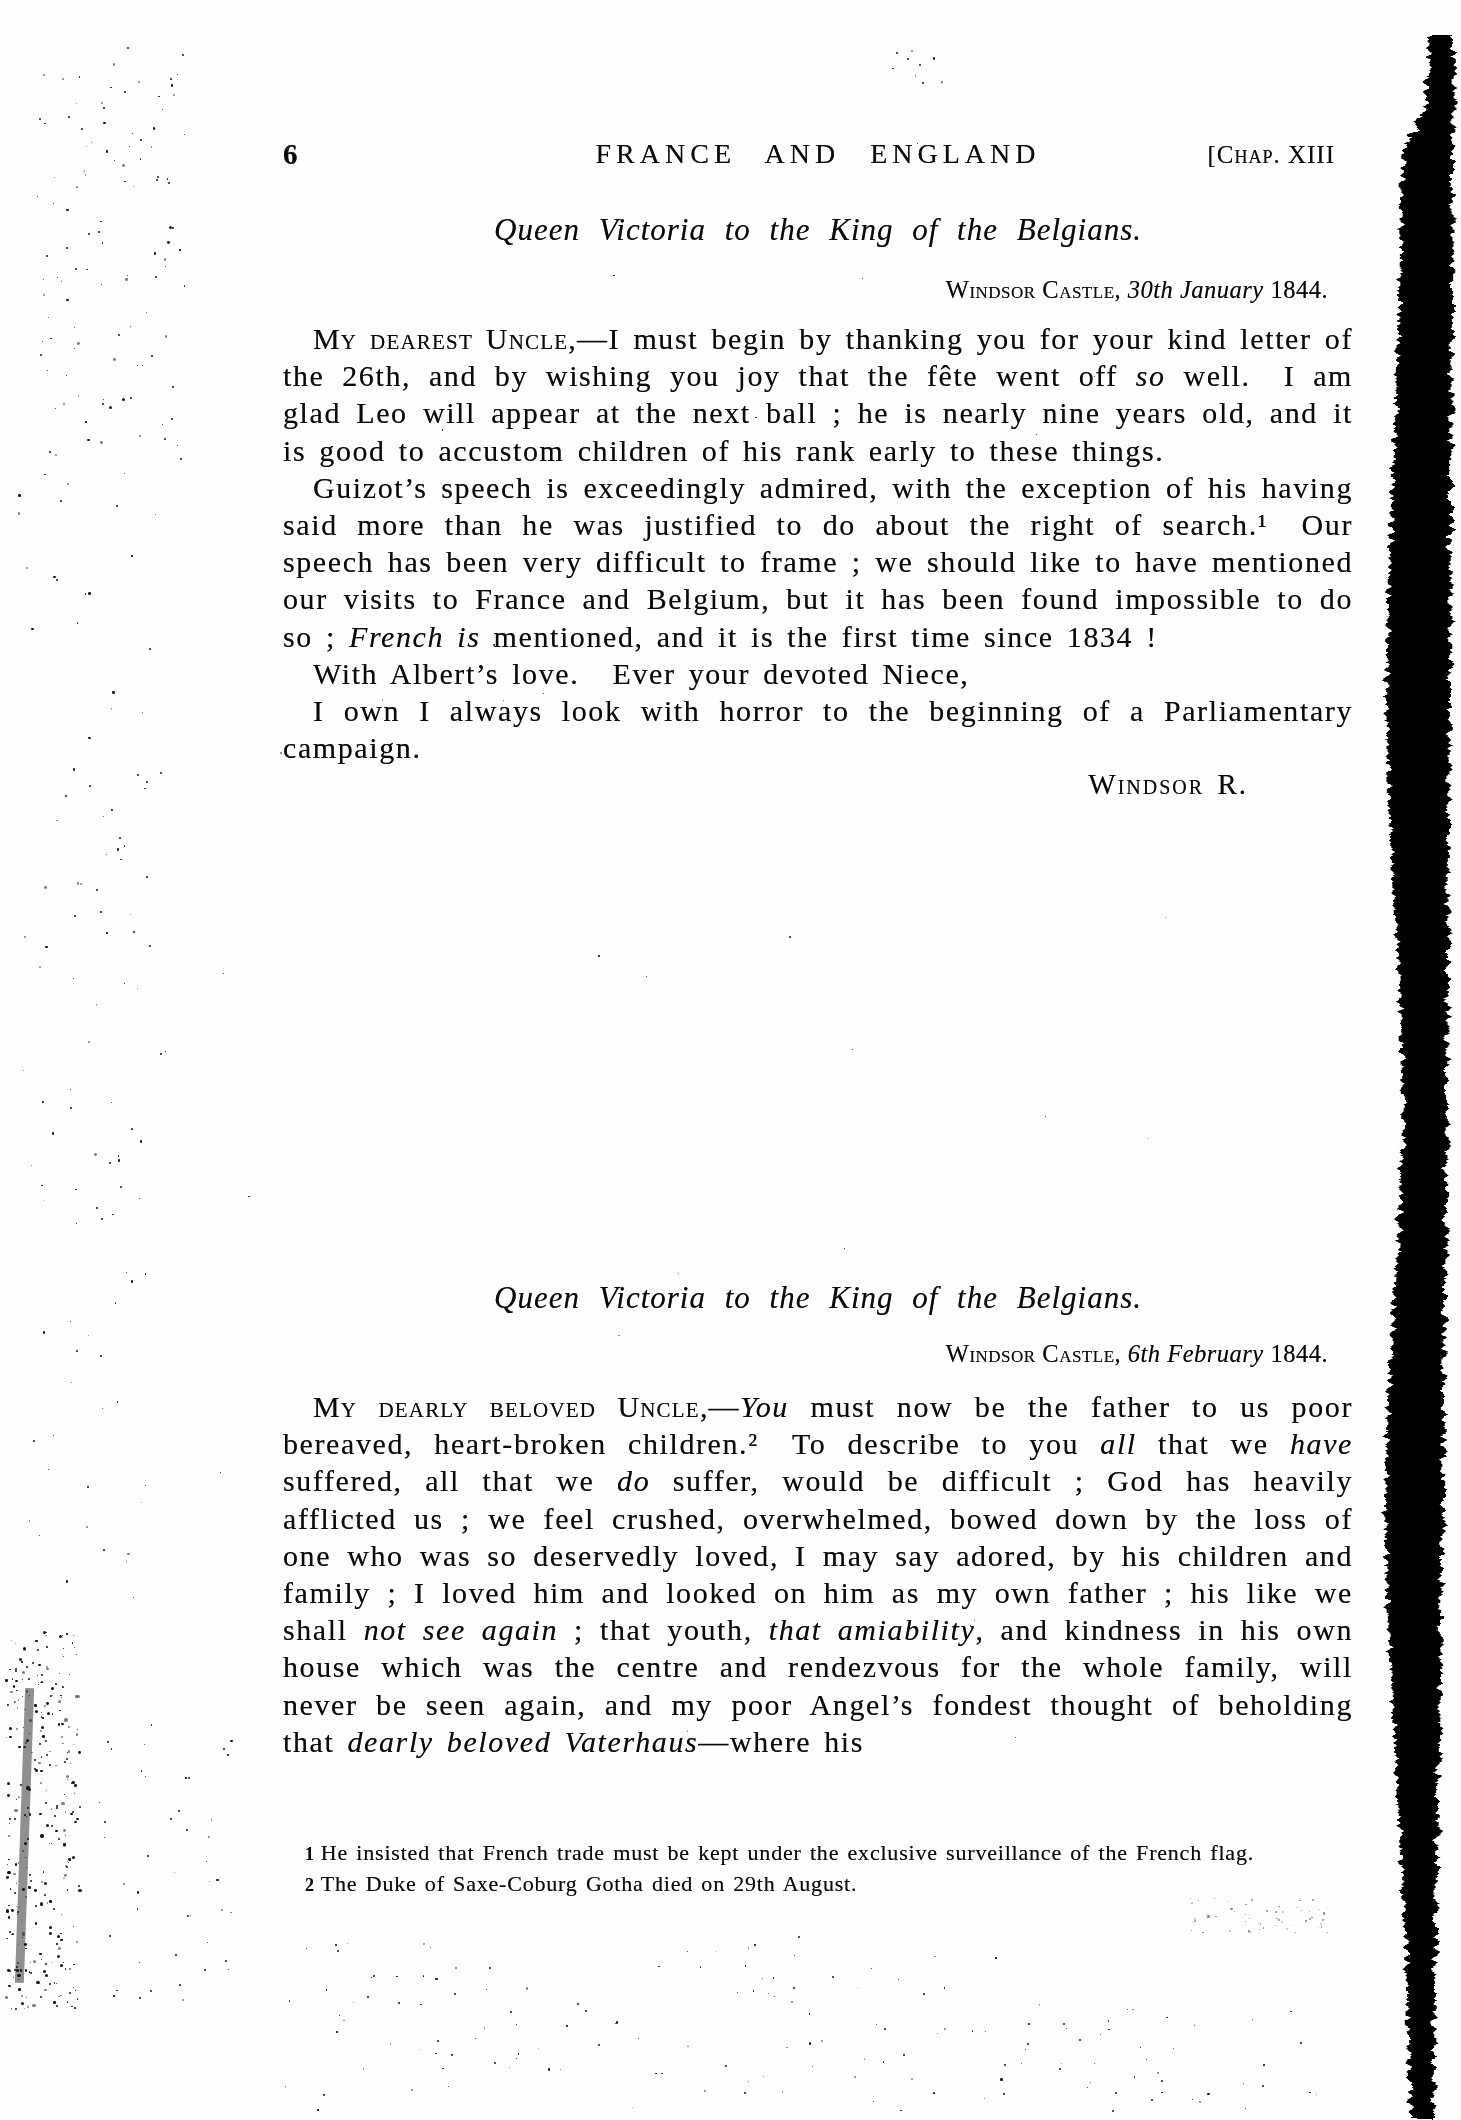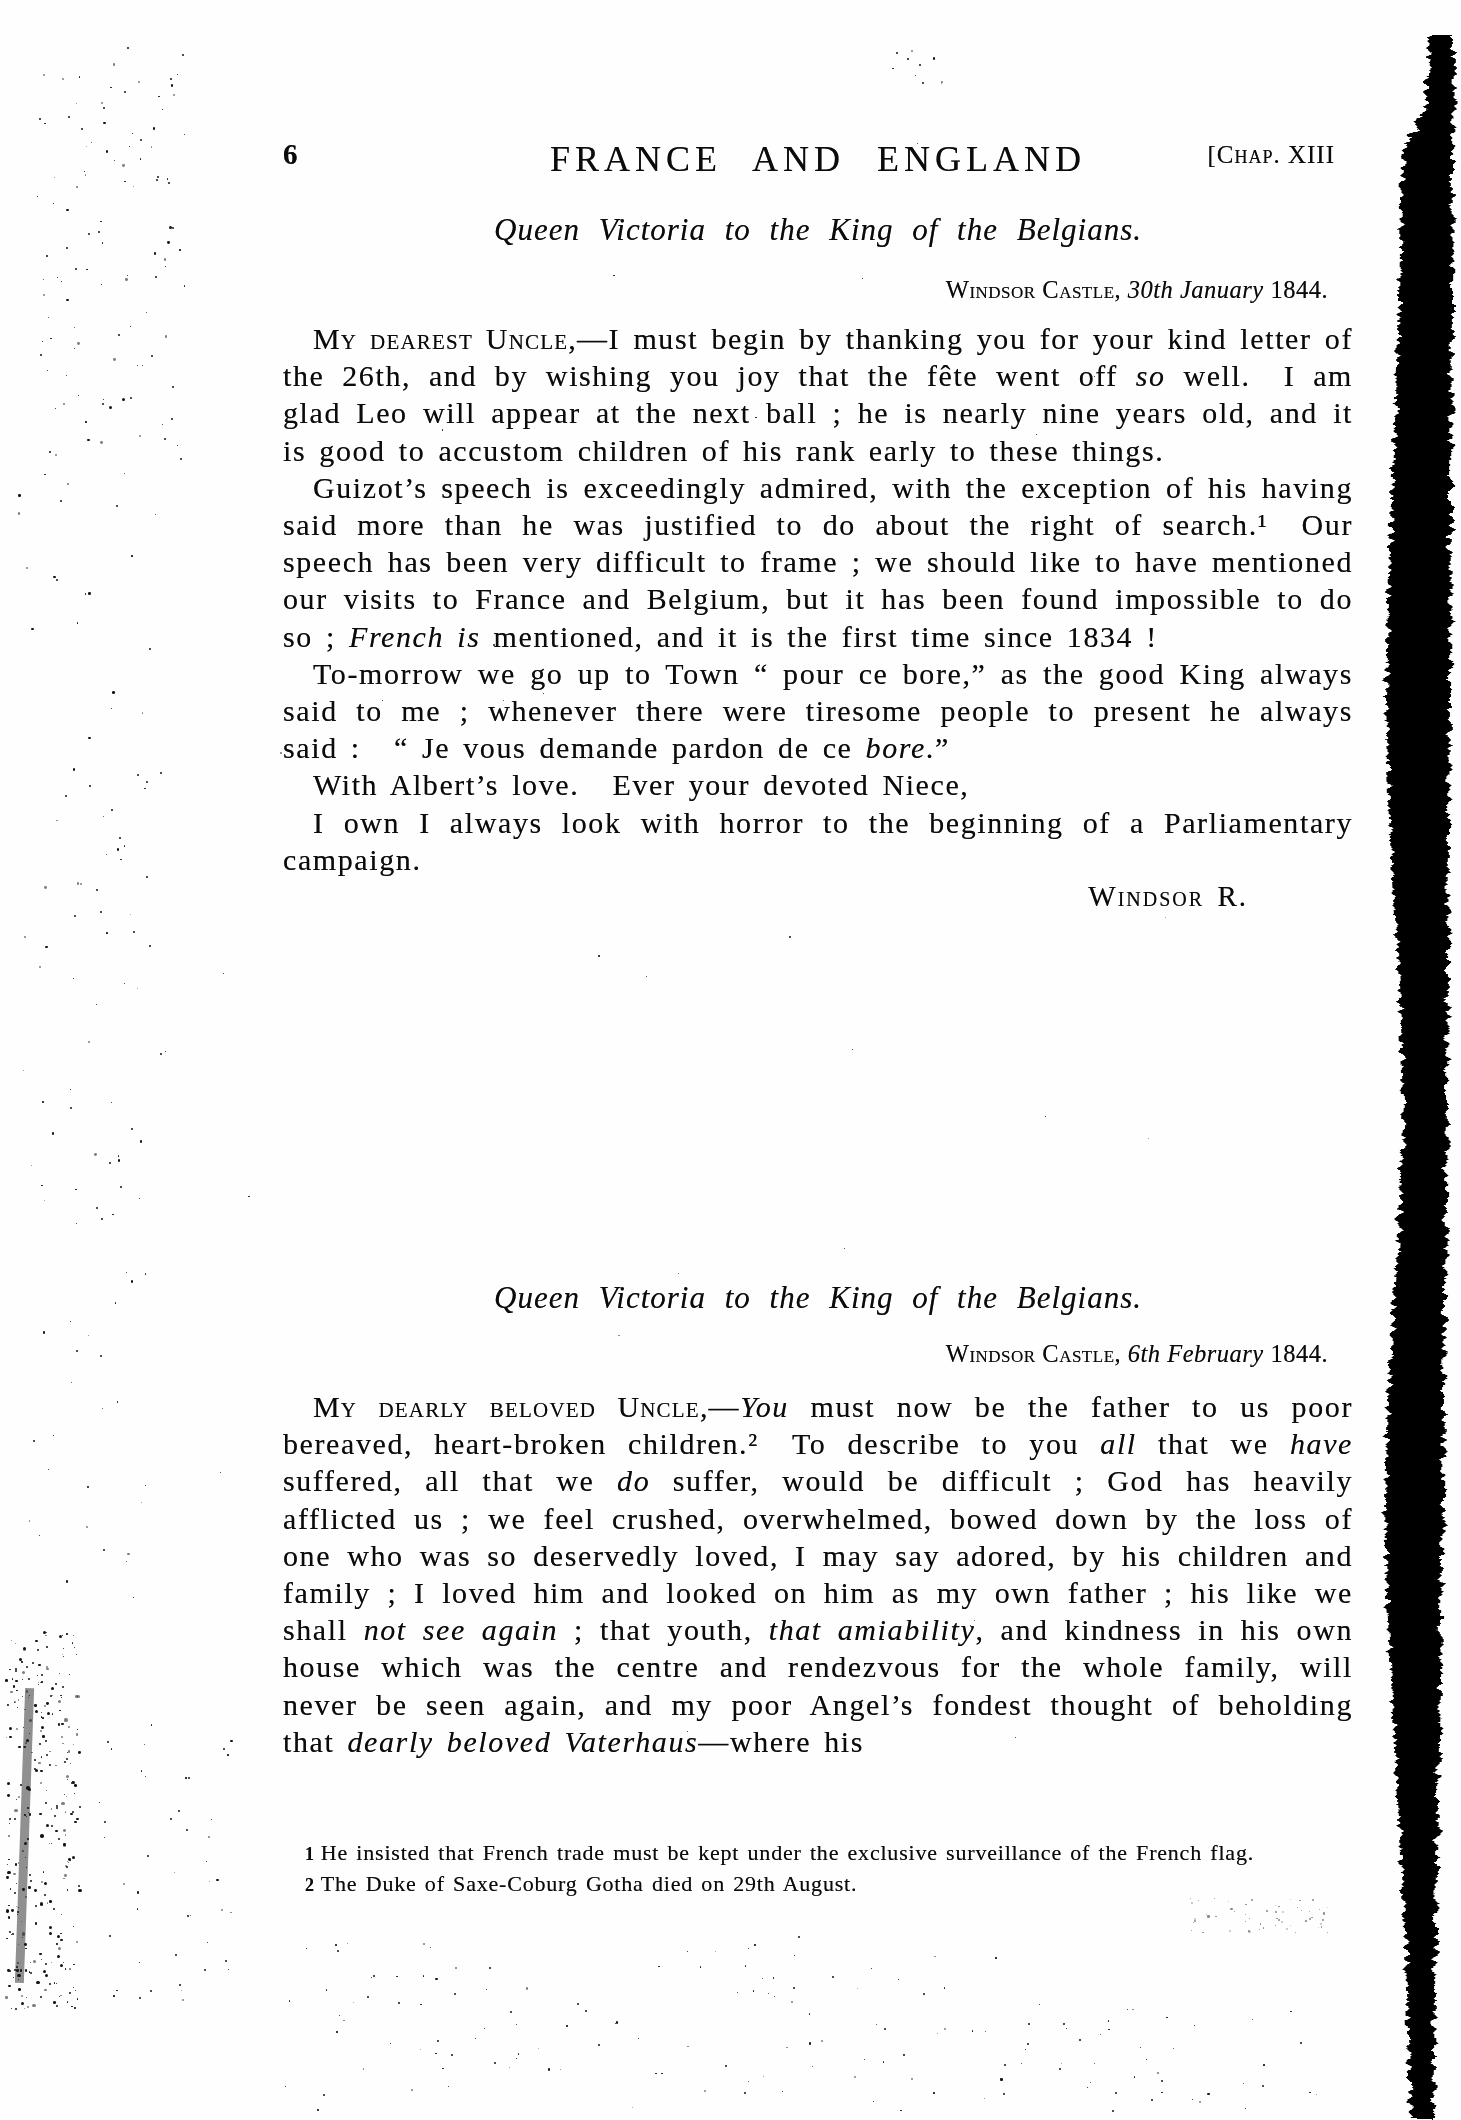--- a/index.html
+++ b/index.html
@@ -6,21 +6,21 @@
   .sheet{
     position:relative;width:1461px;height:2120px;background:#fefefe;overflow:hidden;
     font-family:"Liberation Serif","DejaVu Serif",serif;color:#0b0b0b;
     text-shadow:0 0 0.45px rgba(0,0,0,0.55);
   }
   .block{position:absolute;left:283px;width:1070px;}
   .sc{font-variant:small-caps;}
   
   .header{top:138px;height:40px;font-size:28px;}
   .pagenum{position:absolute;left:0;top:0;font-weight:bold;font-size:29px;}
-  .runtitle{position:absolute;left:50%;transform:translateX(-50%);top:0;letter-spacing:5px;word-spacing:18px;font-size:36px;white-space:nowrap;}
+  .runtitle{position:absolute;left:50%;transform:translateX(-50%);top:0;letter-spacing:5px;word-spacing:18px;font-size:28px;white-space:nowrap;}
   .chapter{position:absolute;right:18px;top:3px;font-size:25px;letter-spacing:1px;white-space:nowrap;}
   
   .letter-heading{text-align:center;font-style:italic;font-size:31px;letter-spacing:1px;word-spacing:10px;}
   .dateline{text-align:right;padding-right:25px;box-sizing:border-box;font-size:24.5px;letter-spacing:0.5px;}
   .dateline .year{font-style:normal;}
   
   .body{font-size:30px;line-height:37.2px;letter-spacing:1.6px;word-spacing:4px;}
   .para{margin:0;text-align:justify;text-indent:30px;}
   .opener{letter-spacing:1.2px;}
   .signature{text-align:right;padding-right:105px;font-size:29px;letter-spacing:2px;}
@@ -877,21 +877,20 @@
 
   <div class="block dateline" style="top:276px">
     <span class="sc">Windsor Castle,</span>
     <i>30th January</i>
     <span class="year">1844.</span>
   </div>
 
   <div class="block body" style="top:320px">
     <p class="para"><span class="sc opener">My dearest Uncle,</span><span>—I must begin by thanking you for your kind letter of the 26th, and by wishing you joy that the fête went off <i>so</i> well.  I am glad Leo will appear at the next ball ; he is nearly nine years old, and it is good to accustom children of his rank early to these things.</span></p>
     <p class="para">Guizot’s speech is exceedingly admired, with the exception of his having said more than he was justified to do about the right of search.¹  Our speech has been very difficult to frame ; we should like to have mentioned our visits to France and Belgium, but it has been found impossible to do so ; <i>French is</i> mentioned, and it is the first time since 1834 !</p>
-    <p class="para">To-morrow we go up to Town “ pour ce bore,” as the good King always said to me ; whenever there were tiresome people to present he always said :  “ Je vous demande pardon de ce <i>bore</i>.”</p>
     <p class="para">With Albert’s love.  Ever your devoted Niece,</p>
     <p class="para">I own I always look with horror to the beginning of a Parliamentary campaign.</p>
     <div class="signature sc">Windsor R.</div>
   </div>
 
   <div class="block letter-heading" style="top:1280px">Queen Victoria to the King of the Belgians.</div>
 
   <div class="block dateline" style="top:1340px">
     <span class="sc">Windsor Castle,</span>
     <i>6th February</i>

